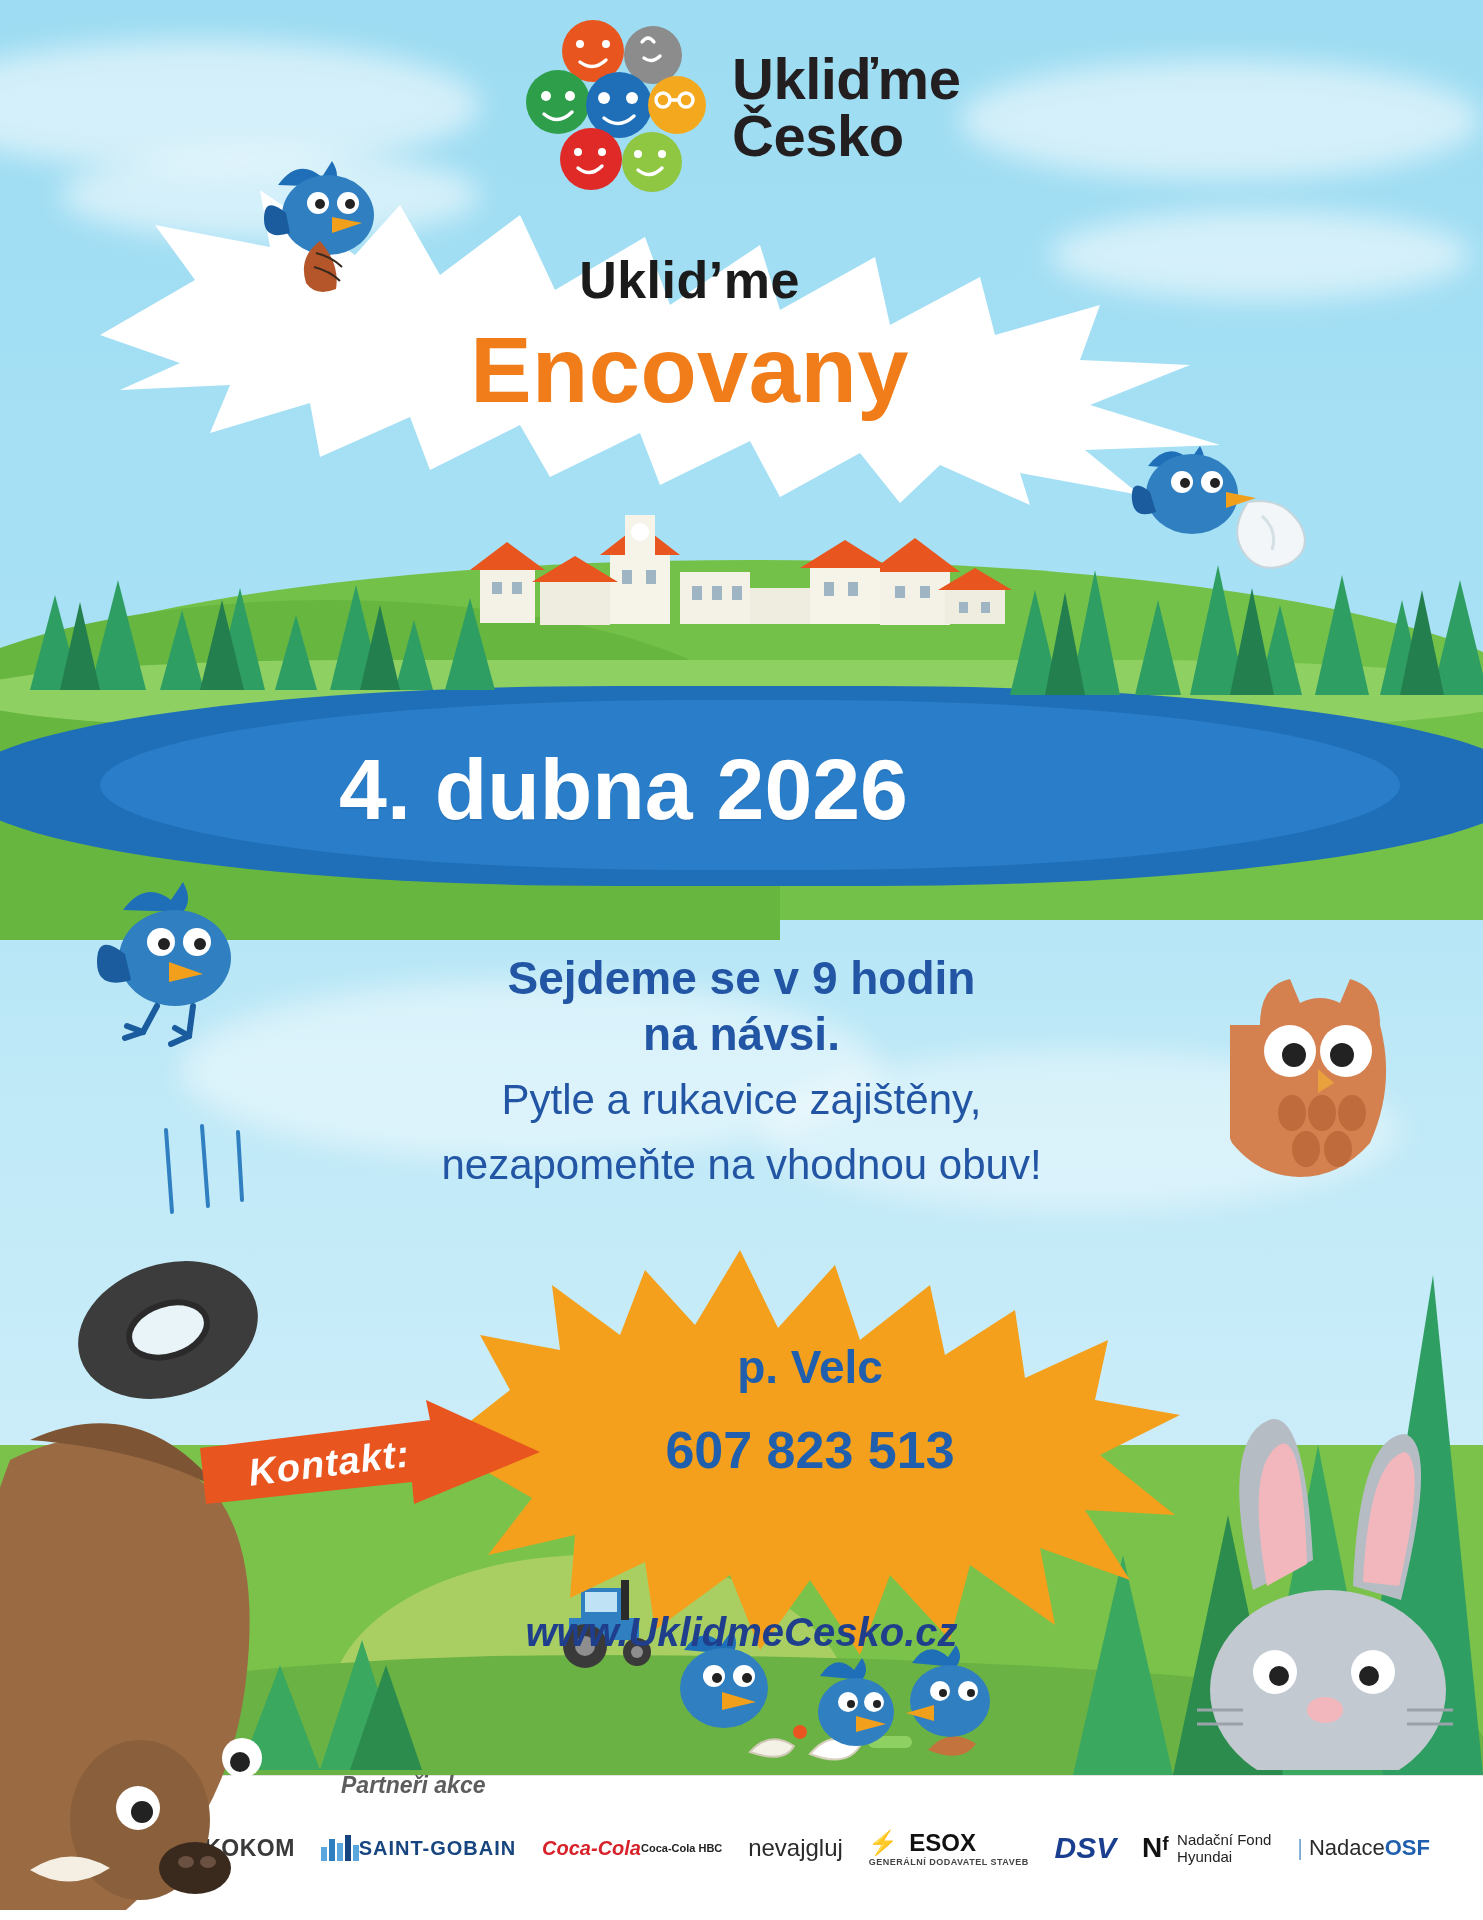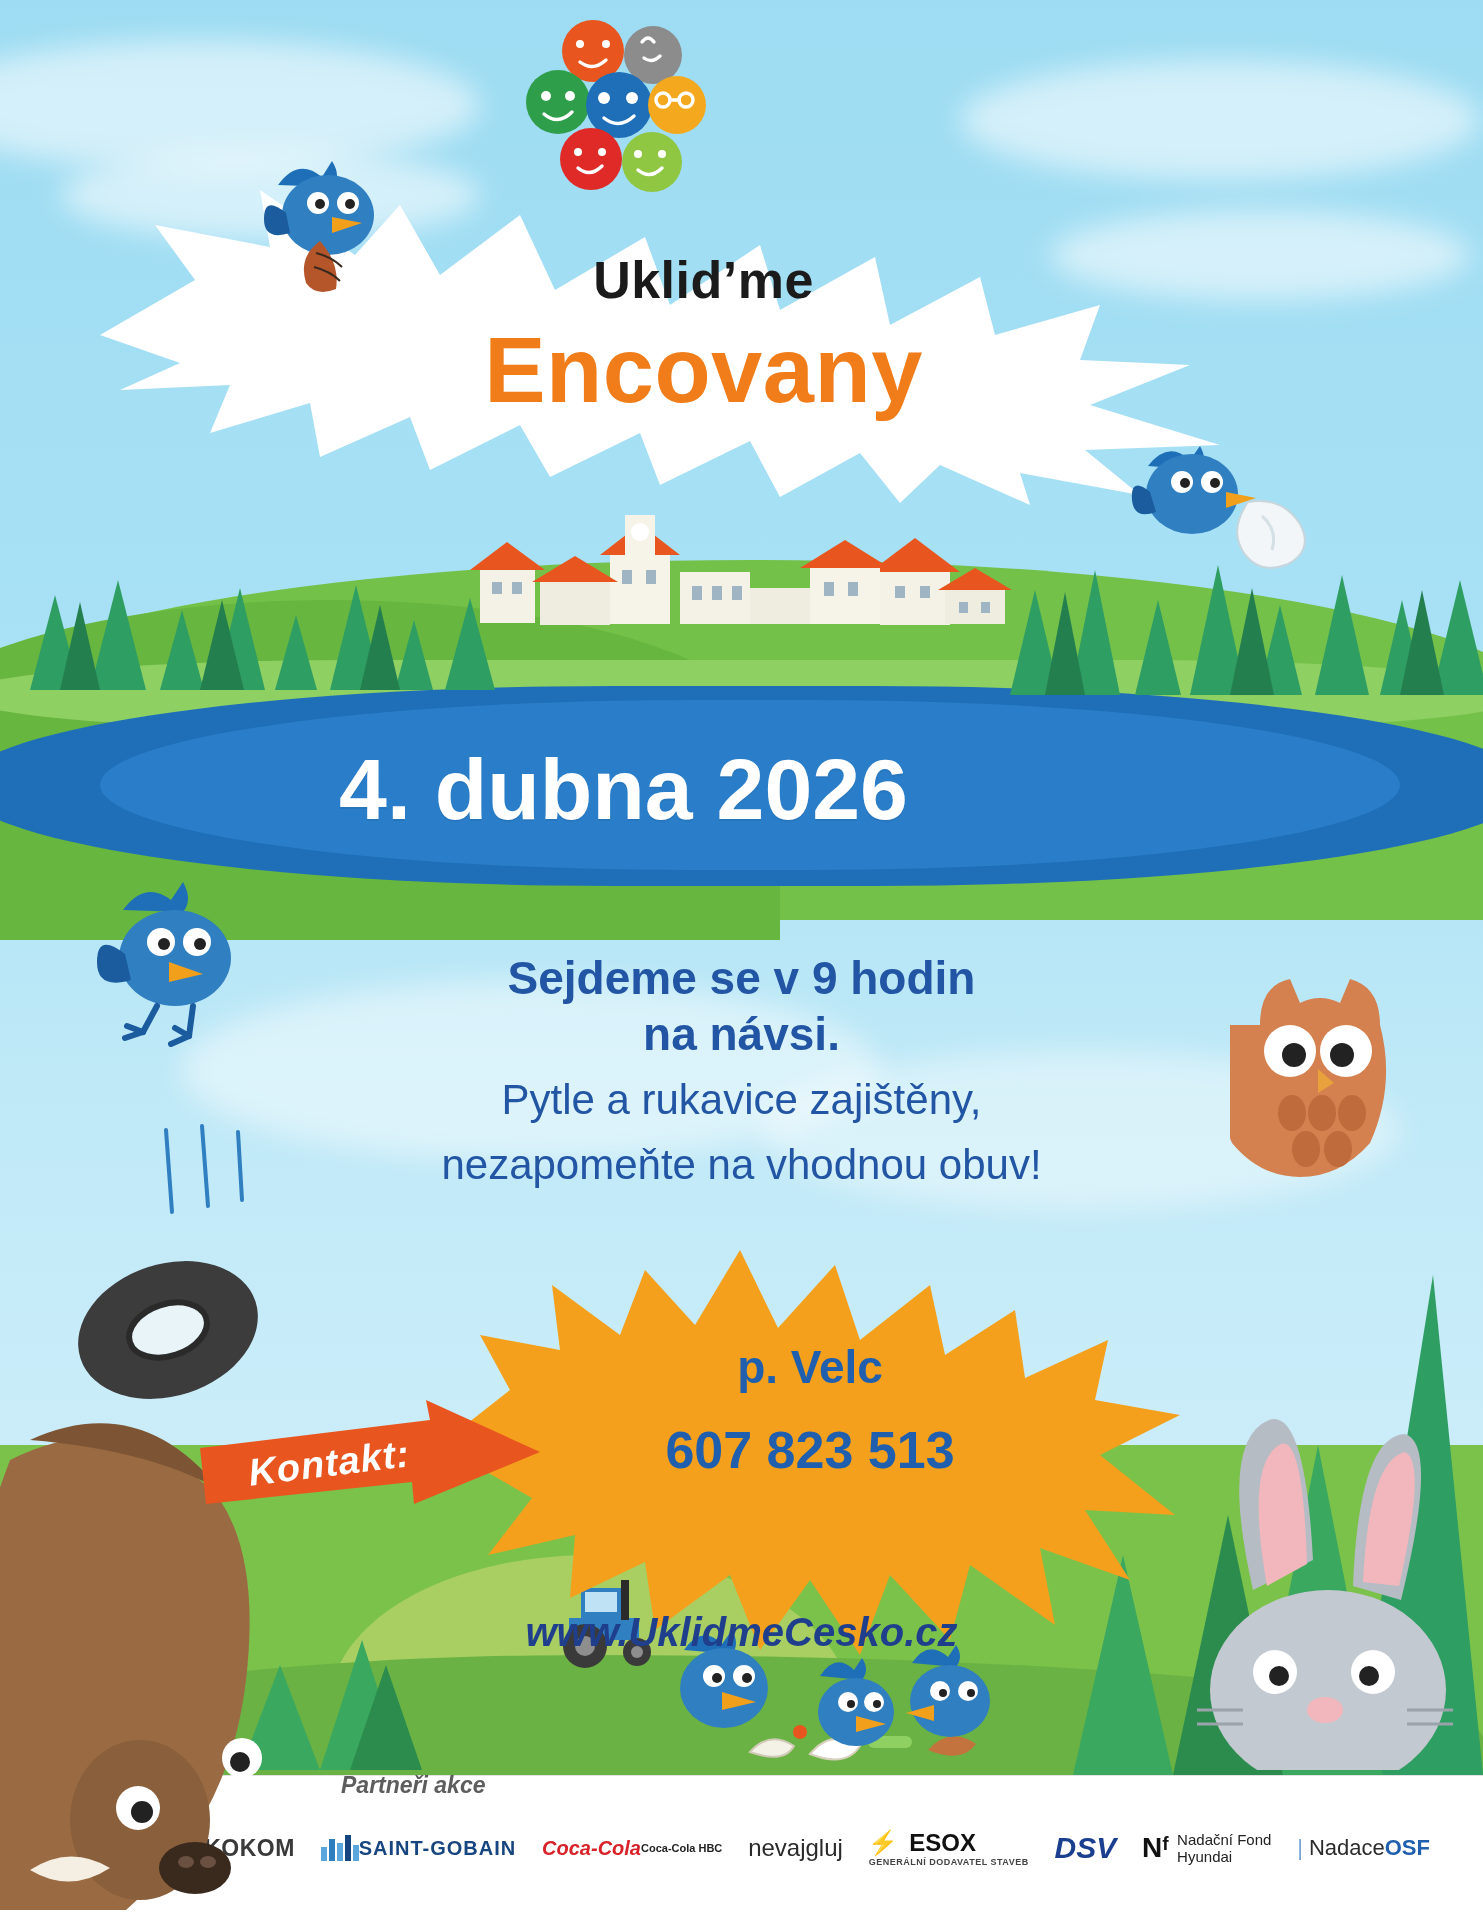--- a/index.html
+++ b/index.html
@@ -71,21 +71,21 @@
   
   .village { position: absolute; left: 440px; top: 510px; width: 620px; height: 130px; }
 
   
   .burst-white {
     position: absolute; left: 100px; top: 185px; width: 1120px; height: 320px;
   }
 
   
   .title-wrap {
-    position: absolute; left: 14px; top: 250px; width: 1359px; text-align: center;
+    position: absolute; left: 0; top: 250px; width: 1359px; text-align: center;
     z-index: 30;
     padding-left: 20px;
   }
   .title-small {
     font-size: 52px; font-weight: bold; color: #1b1b1b; letter-spacing: 0.5px;
   }
   .title-big {
     font-size: 92px; font-weight: bold; color: #f07d1a; margin-top: 8px;
     letter-spacing: 0.5px;
   }
@@ -288,20 +288,24 @@
             <path d="M150 80 h9"></path>
           <circle cx="58" cy="132" r="4" fill="#fff" stroke="none"></circle>
           <circle cx="82" cy="132" r="4" fill="#fff" stroke="none"></circle>
           <path d="M58 148 q12 10 24 -2"></path>
           <circle cx="118" cy="134" r="4" fill="#fff" stroke="none"></circle>
           <circle cx="142" cy="134" r="4" fill="#fff" stroke="none"></circle>
           <path d="M118 150 q12 10 24 -2"></path>
         </g>
       </svg>
     </div>
+    <div class="logo-text">
+      <div class="l1">Ukliďme</div>
+      <div class="l2">Česko</div>
+    </div>
   </div>
 
   <div class="title-wrap">
     <div class="title-small">Uklid’me</div>
     <div class="title-big">Encovany</div>
   </div>
 
   <div class="date">4. dubna 2026</div>
 
   <div class="info">

